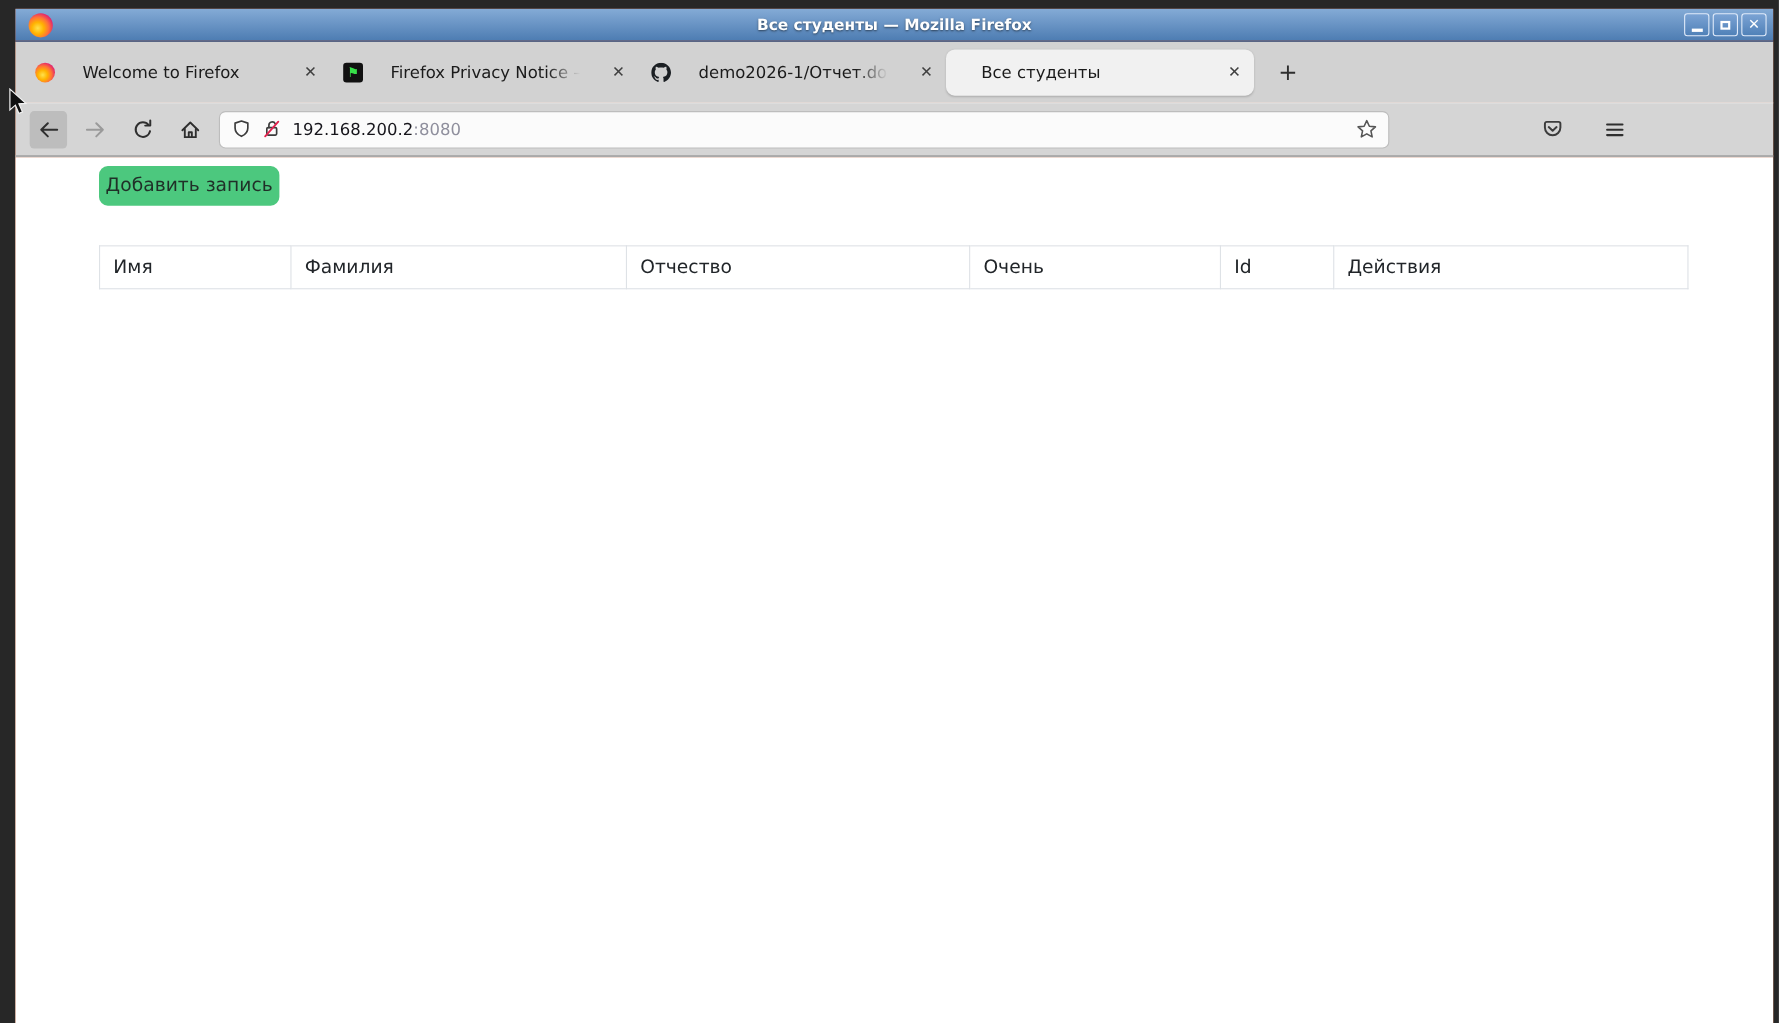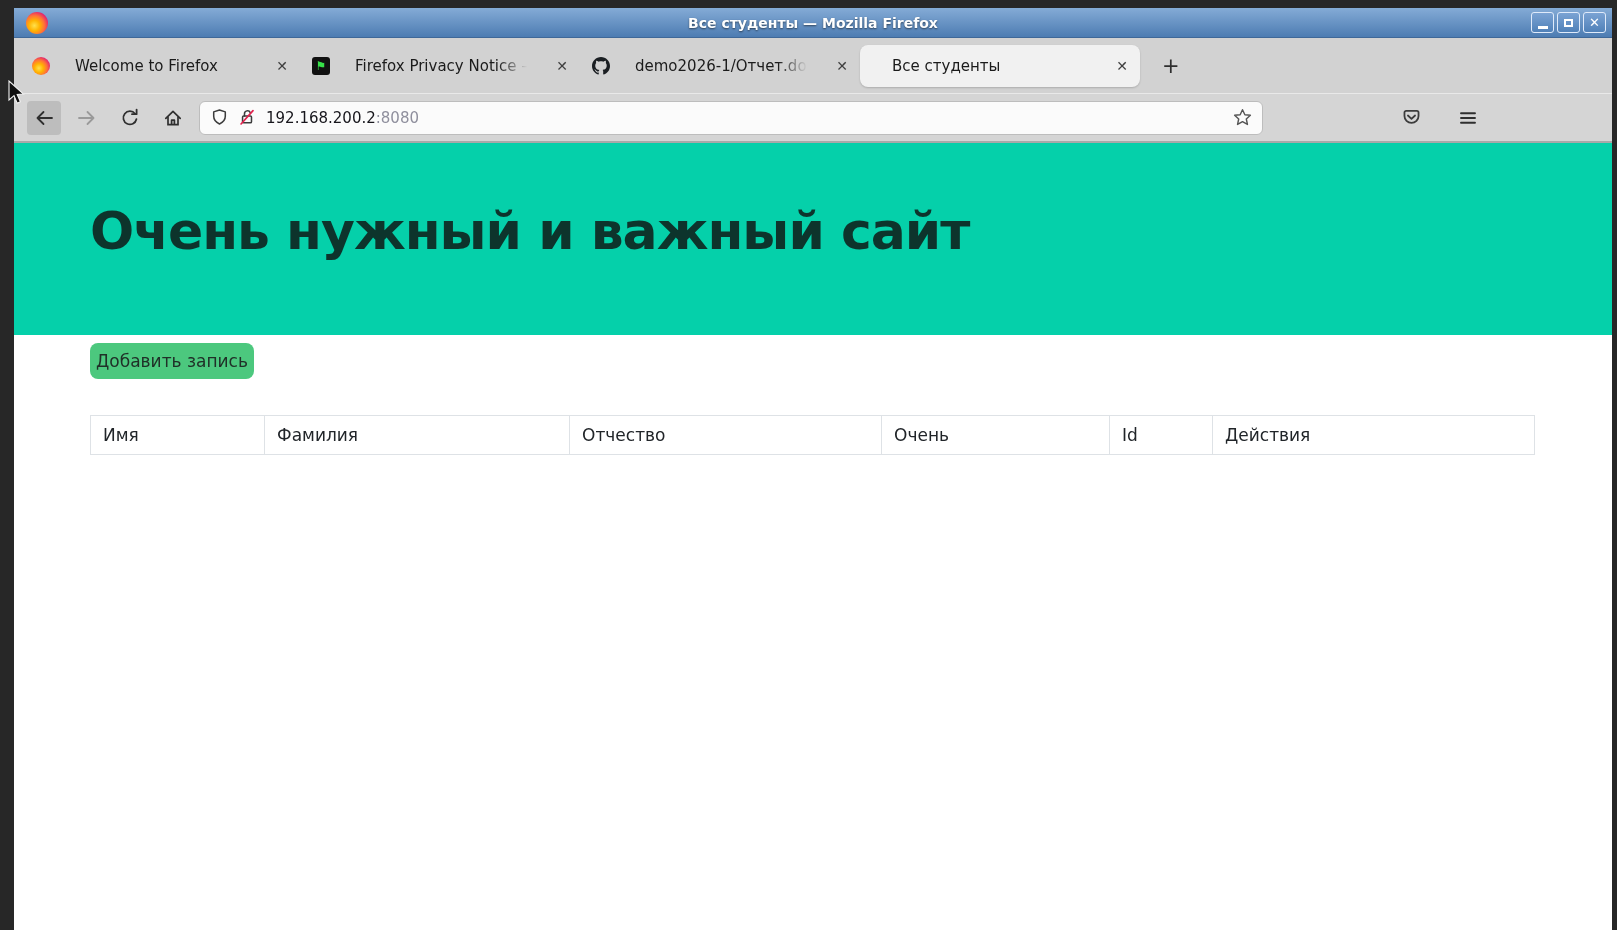--- a/index.html
+++ b/index.html
@@ -172,23 +172,20 @@
           </svg>
       </div>
       <div class="navbtn menu-btn">
         <svg width="20" height="20" viewBox="0 0 20 20">
             <path d="M3 5.2h14M3 10h14M3 14.8h14" stroke="#2f2f2f" stroke-width="1.9" stroke-linecap="round"></path>
           </svg>
       </div>
     </div>
 
     <div class="content">
-      <div class="hero">
-        <h1>Очень нужный и важный сайт</h1>
-      </div>
       <div class="main">
         <button class="add-btn">Добавить запись</button>
         <table class="students-table">
           <thead>
             <tr>
               <th class="c1">Имя</th>
               <th class="c2">Фамилия</th>
               <th class="c3">Отчество</th>
               <th class="c4">Очень</th>
               <th class="c5">Id</th>

